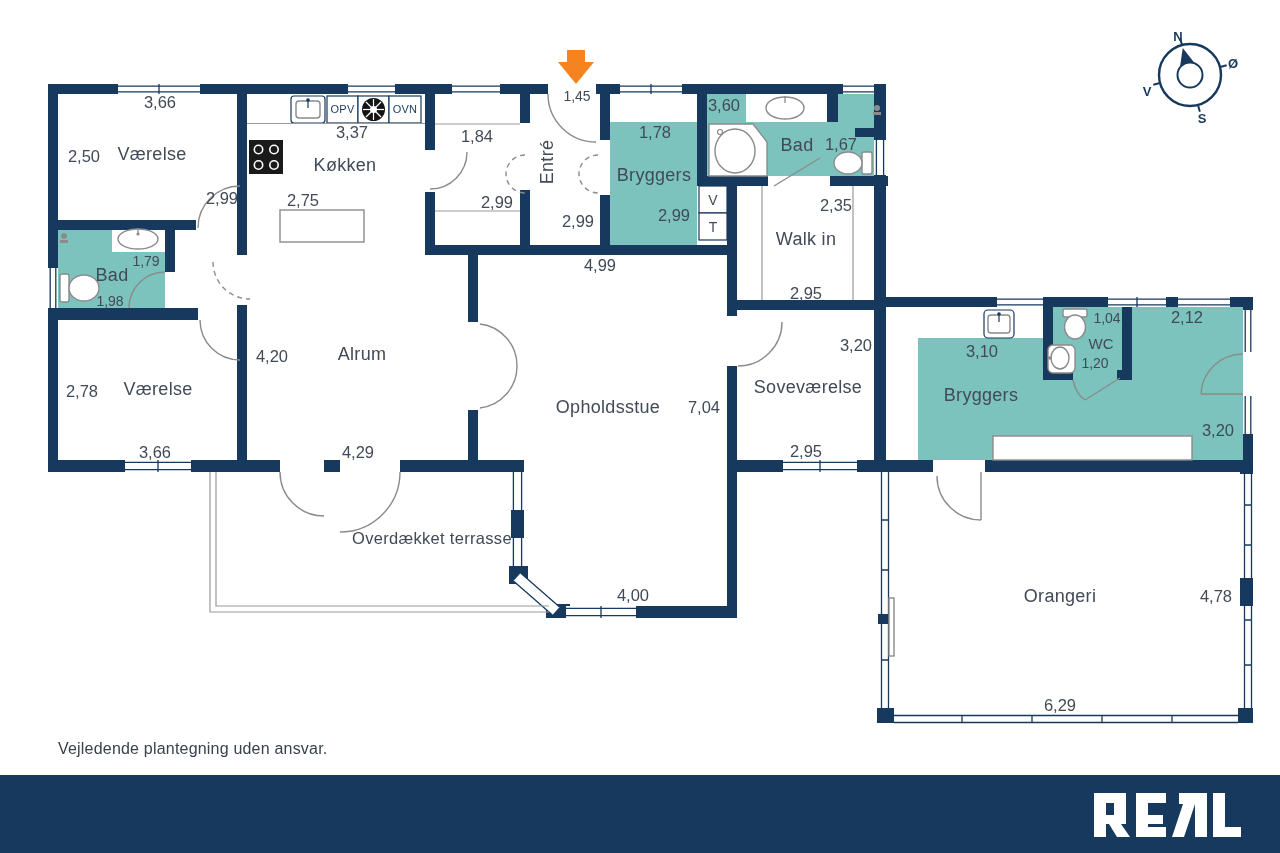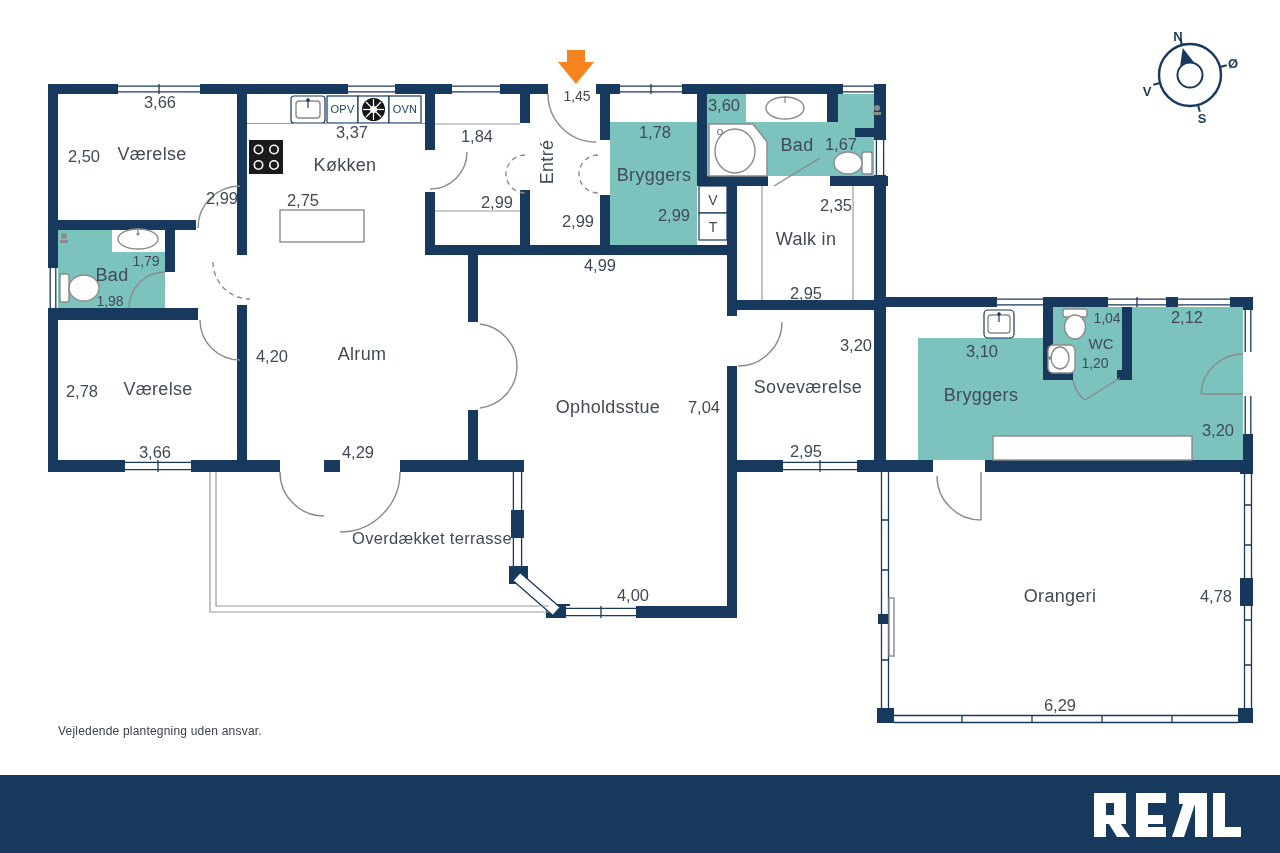--- a/index.html
+++ b/index.html
@@ -15,21 +15,21 @@
   .door{fill:none;stroke:#8b8b8b;stroke-width:1.4;}
   .dash{fill:none;stroke:#8b8b8b;stroke-width:1.4;stroke-dasharray:5 4;}
   .thin{stroke:#9a9a9a;stroke-width:1.2;fill:none;}
   .lbl{font-size:18px;fill:#414a56;text-anchor:middle;letter-spacing:.3px;}
   .lblm{font-size:16.5px;fill:#414a56;text-anchor:middle;letter-spacing:.3px;}
   .dim{font-size:16.5px;fill:#414a56;text-anchor:middle;}
   .dims{font-size:14px;fill:#414a56;text-anchor:middle;}
   .tiny{font-size:11px;fill:#17395E;text-anchor:middle;letter-spacing:.3px;}
   .vt{font-size:14px;fill:#414a56;text-anchor:middle;}
   .cmp{font-size:13px;font-weight:bold;fill:#17395E;text-anchor:middle;}
-  #disclaimer{position:absolute;left:58px;top:724px;font-size:12px;color:#3a414b;letter-spacing:.2px;}
+  #disclaimer{position:absolute;left:58px;top:740px;font-size:16px;color:#3a414b;letter-spacing:.2px;}
   #footer{position:absolute;left:0;top:775px;width:1280px;height:78px;background:#17395E;}
   #footer svg{position:absolute;right:38px;top:17px;}
 </style>
 </head>
 <body>
 
 <svg id="plan" width="1280" height="775" viewBox="0 0 1280 775">
 
   <g>
     <rect class="wet" x="58" y="226" width="107" height="82"></rect>

